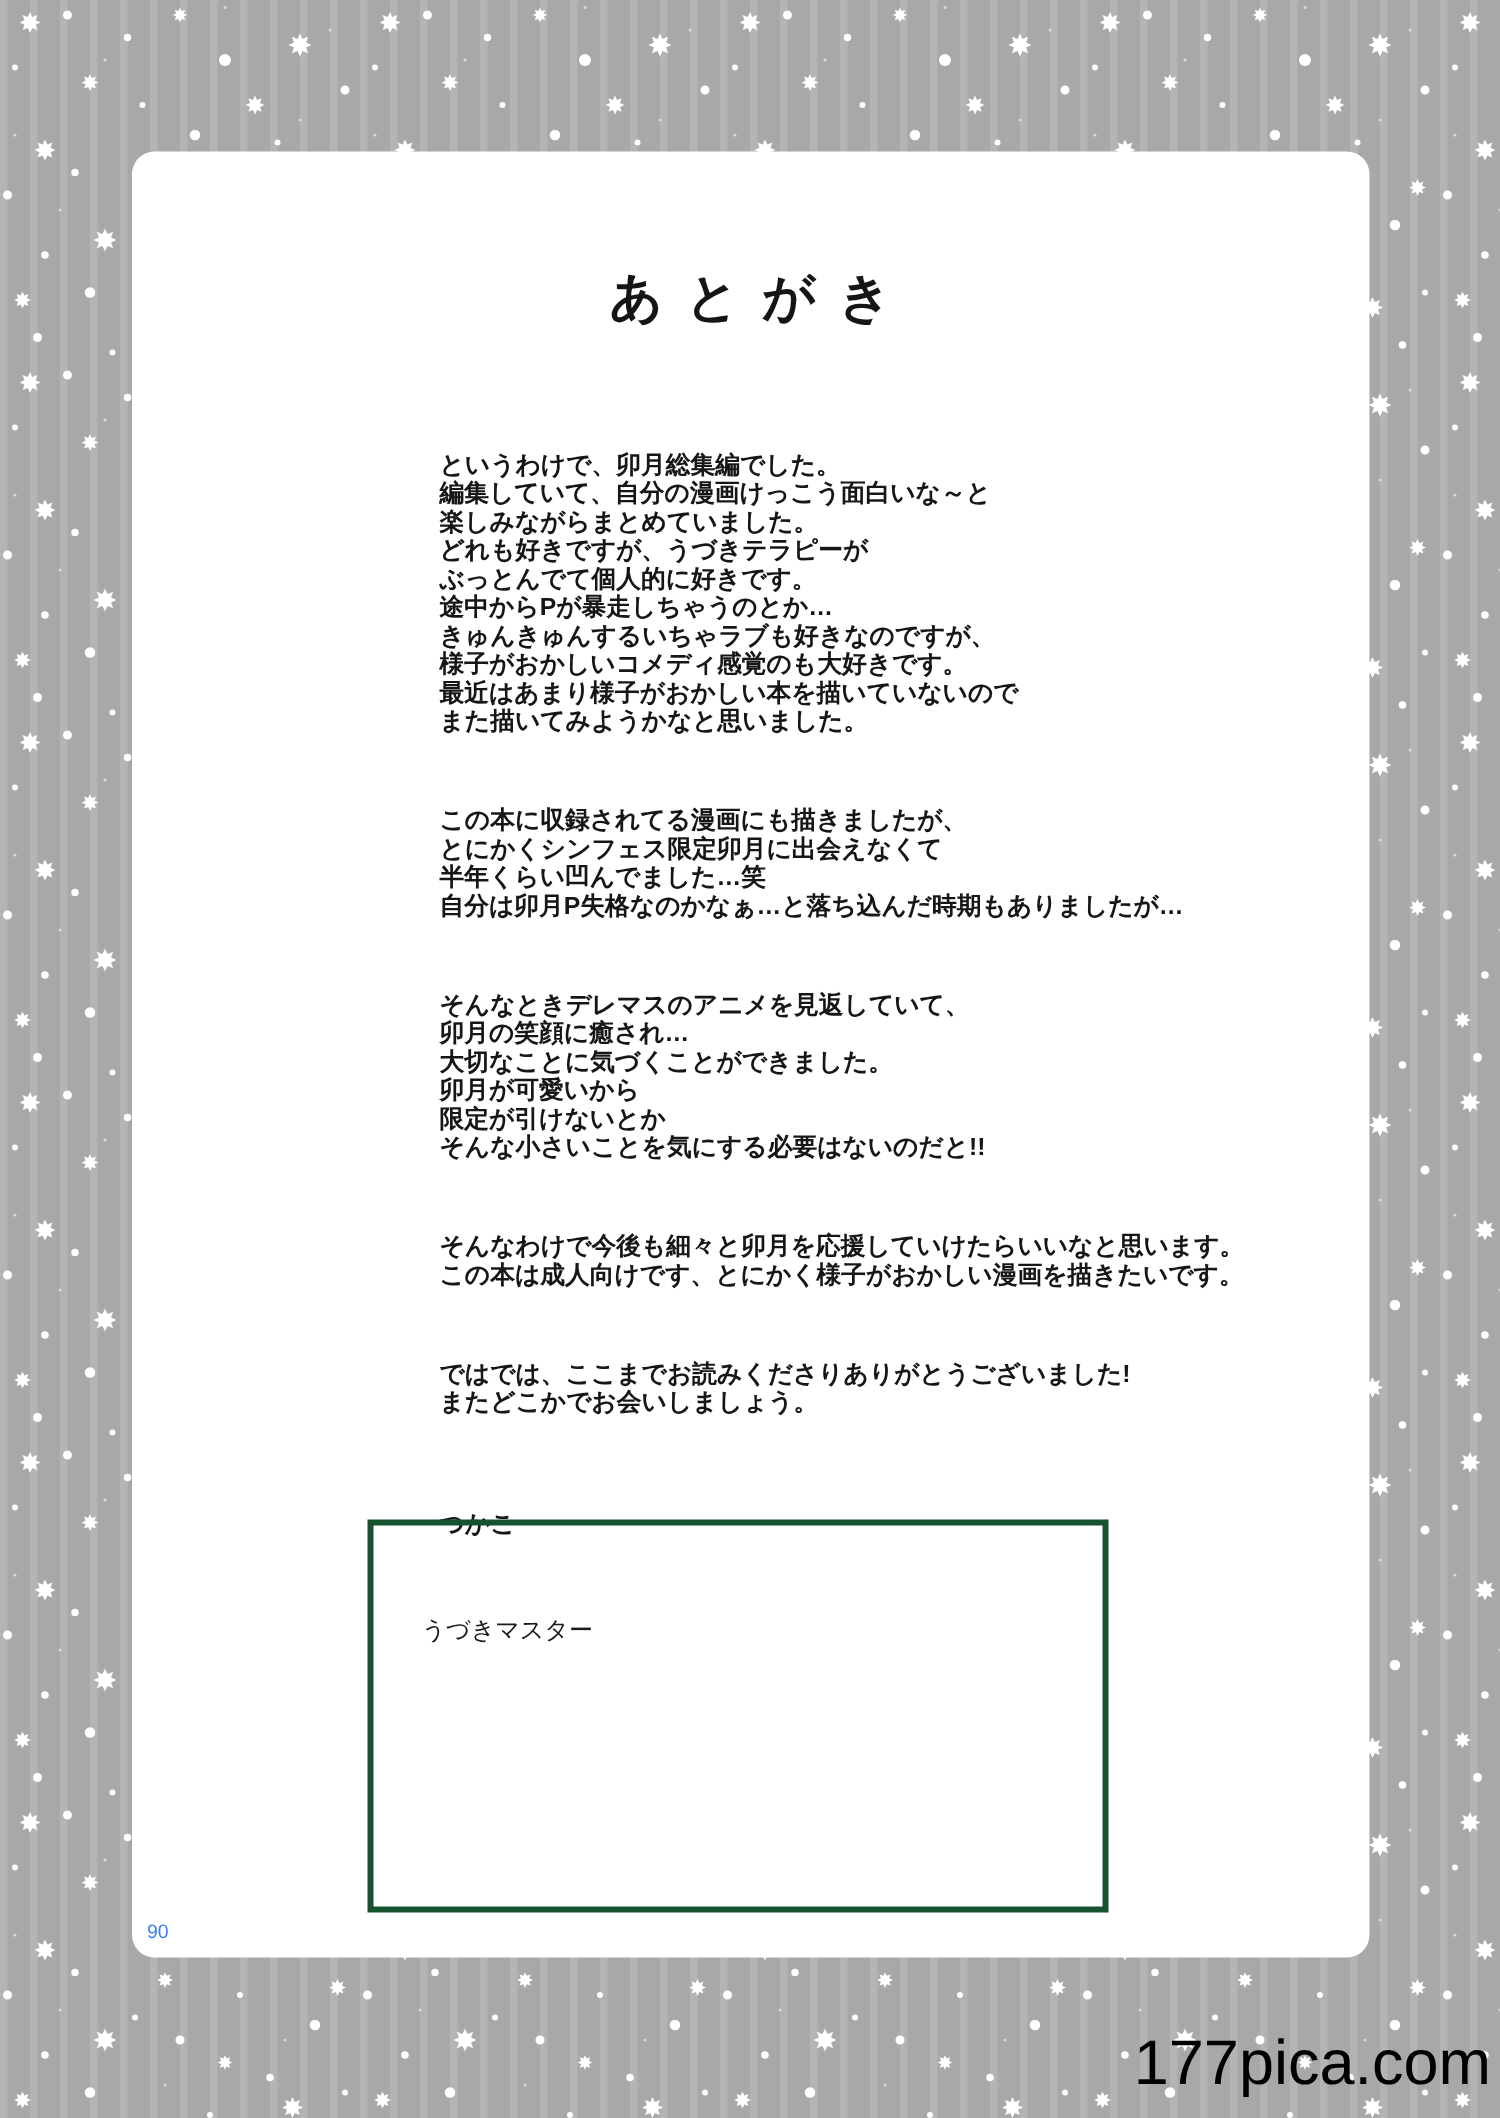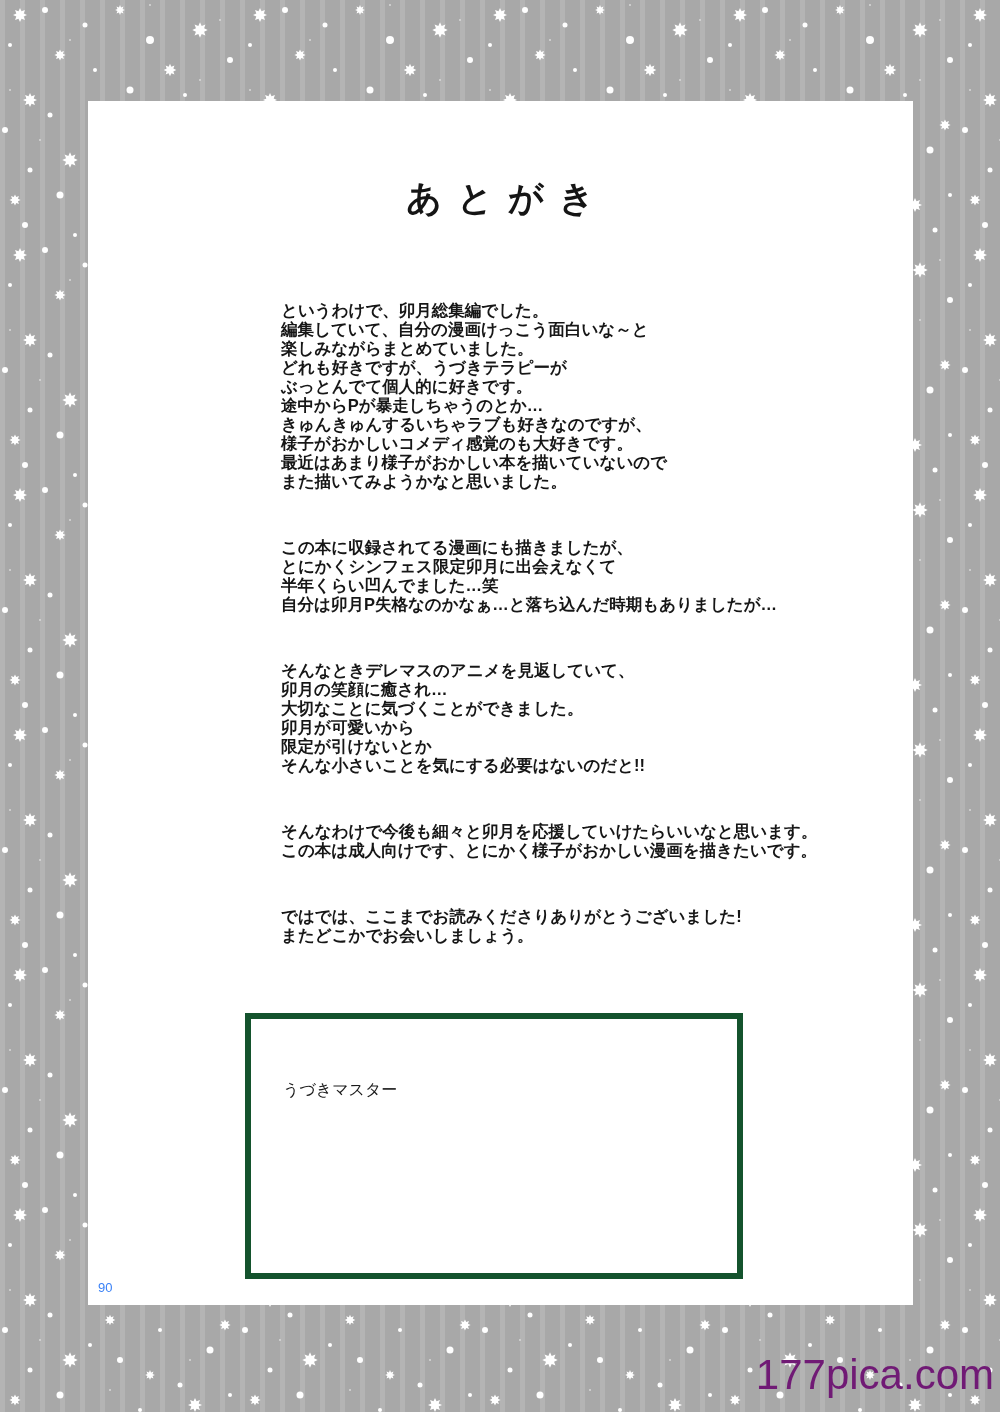--- a/index.html
+++ b/index.html
@@ -13,20 +13,21 @@
   .bg-svg {
     position: absolute; left: 0; top: 0;
     width: 1000px; height: 1412px;
     display: block;
   }
   .sheet {
     position: absolute;
     left: 88px; top: 101px;
     width: 825px; height: 1204px;
     background: #ffffff;
+    border-radius: 15px;
   }
   .title {
     position: absolute;
     left: 0; top: 74px; width: 100%;
     margin: 0;
     text-align: center;
     text-indent: 15px;
     letter-spacing: 15px;
     font-family: "Liberation Serif", "DejaVu Serif", serif;
     font-weight: bold;
@@ -36,27 +37,27 @@
   }
   .body-text {
     position: absolute;
     left: 189px; top: 162px;
     font-size: 16.5px;
     line-height: 19px;
     font-weight: 600;
     color: #161616;
     white-space: pre;
   }
-  .para { margin: 0 0 9px 4px; }
+  .para { margin: 0 0 9px 16px; }
   .signature { margin-top: 15px; }
   .colophon {
     position: absolute;
     left: 157px; top: 912px;
     width: 454px; height: 229px;
-    border: 6px solid #14532d;
+    border: 4px solid #14532d;
     padding: 25px 0 0 32px;
     font-family: "Liberation Serif", "DejaVu Serif", serif;
     color: #1a1a1a;
     white-space: pre;
   }
   .colophon-title {
     font-size: 16px; line-height: 19px;
     margin-bottom: 18px;
   }
   .colophon-info {
@@ -70,21 +71,21 @@
     position: absolute;
     left: 10px; top: 1179px;
     font-size: 13px;
     color: #3b82f6;
   }
   .watermark {
     position: absolute;
     right: 6px; bottom: 13px;
     font-size: 42px;
     font-weight: 400;
-    color: #701a75;
+    color: #000000;
     letter-spacing: 0px;
   }
 </style>
 </head>
 <body>
 
 <svg class="bg-svg" xmlns="http://www.w3.org/2000/svg" width="1000" height="1412">
   <defs>
     <polygon id="star8" points="7,0 3.7,1.53 4.95,4.95 1.53,3.7 0,7 -1.53,3.7 -4.95,4.95 -3.7,1.53 -7,0 -3.7,-1.53 -4.95,-4.95 -1.53,-3.7 0,-7 1.53,-3.7 4.95,-4.95 3.7,-1.53" fill="#ffffff"></polygon>
     <pattern id="bgpat" width="240" height="240" patternUnits="userSpaceOnUse">
@@ -178,20 +179,21 @@
     <p class="para">そんなときデレマスのアニメを見返していて、
 卯月の笑顔に癒され…
 大切なことに気づくことができました。
 卯月が可愛いから
 限定が引けないとか
 そんな小さいことを気にする必要はないのだと!!</p>
     <p class="para">そんなわけで今後も細々と卯月を応援していけたらいいなと思います。
 この本は成人向けです、とにかく様子がおかしい漫画を描きたいです。</p>
     <p class="para">ではでは、ここまでお読みくださりありがとうございました!
 またどこかでお会いしましょう。</p>
+    <p class="para signature">つかこ</p>
   </div>
 
   <div class="colophon">
     <div class="colophon-title">うづきマスター</div>
   </div>
 
   <div class="pagenum">90</div>
 </div>
 
 <div class="watermark">177pica.com</div>

